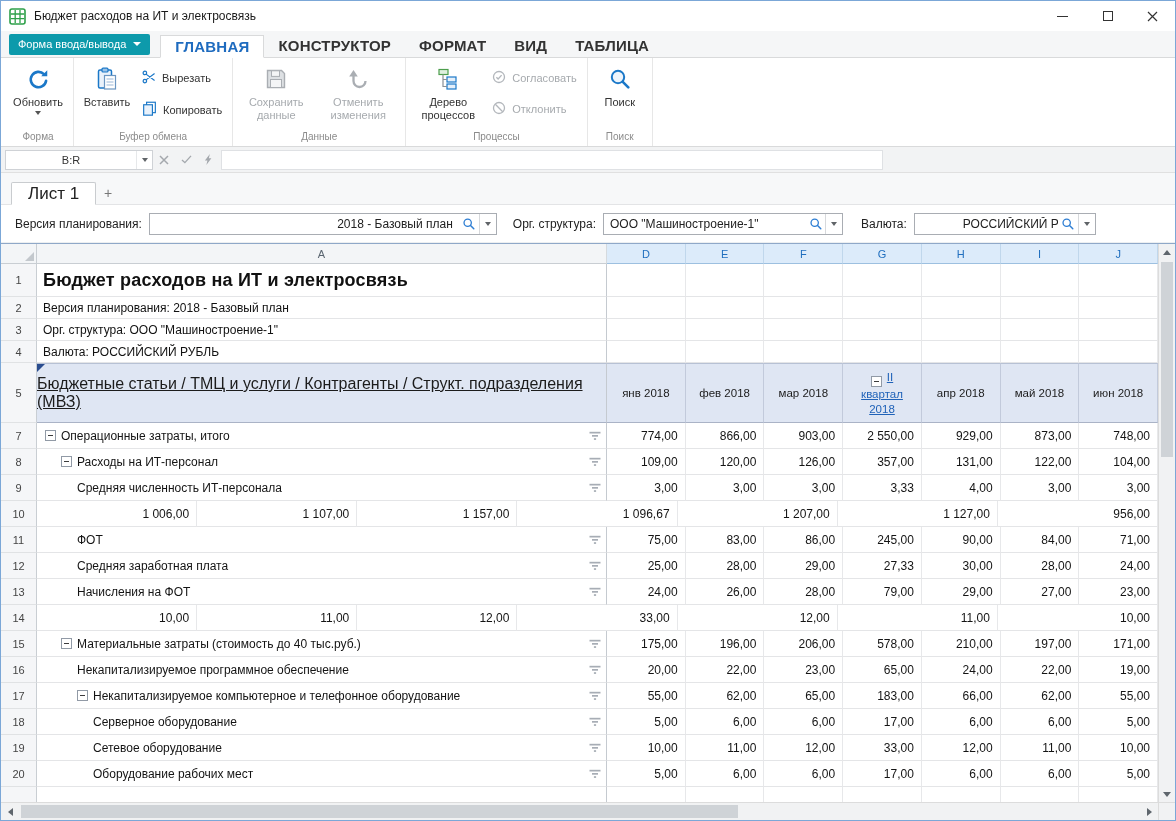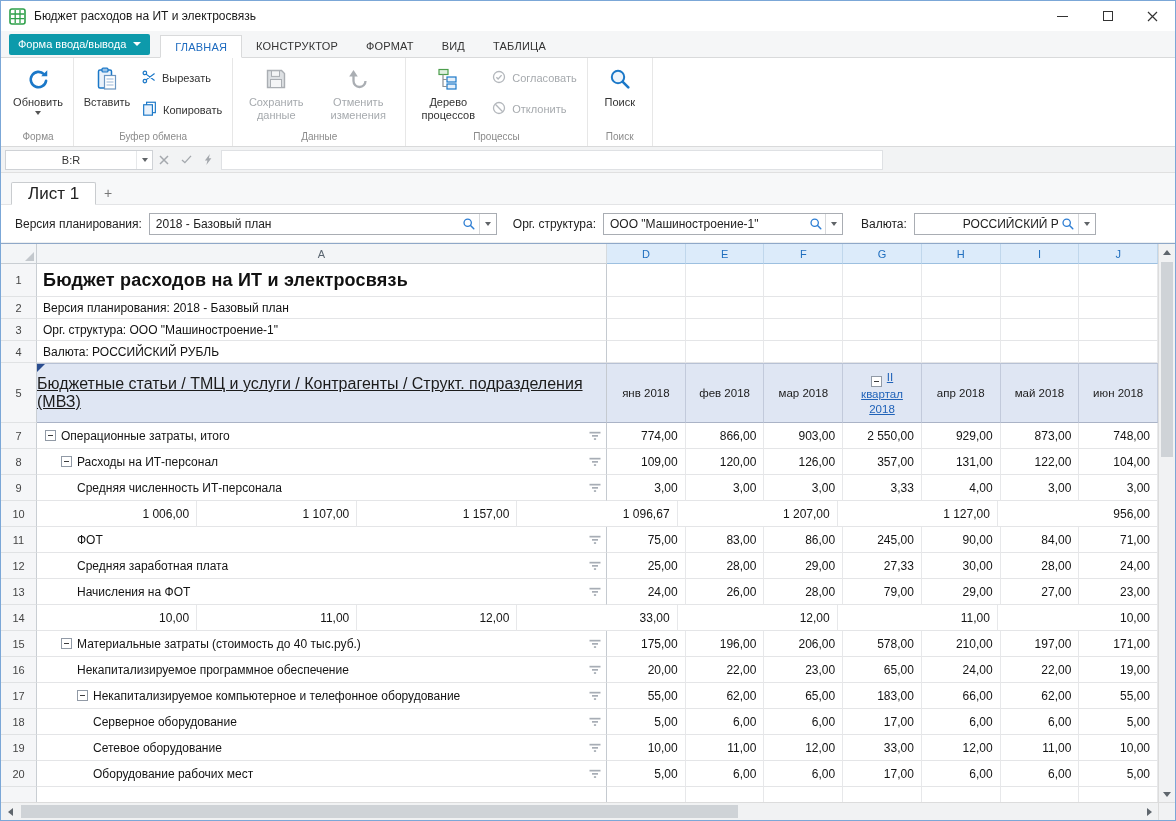--- a/index.html
+++ b/index.html
@@ -14,21 +14,21 @@
   .wbtns {margin-left:auto; display:flex; height:100%;}
   .wbtn {width:45px; height:100%; display:flex; align-items:center; justify-content:center;}
   .glyph-min {width:11px; height:1px; background:#333;}
   .glyph-max {width:10px; height:10px; border:1px solid #333;}
 
   
   .tabrow {height:27px; flex:none; background:#f5f6f7; border-bottom:1px solid #d9dadb; display:flex; align-items:flex-end; padding-left:8px;}
   .appmenu {align-self:center; background:#0d9aab; color:#fff; font-size:11px; height:21px; border-radius:2px; display:flex; align-items:center; padding:0 9px; gap:7px; margin-right:10px;}
   .caret-w {width:0;height:0;border-left:4px solid transparent;border-right:4px solid transparent;border-top:4px solid #fff;}
   .rtabs {display:flex; align-items:flex-end; height:100%;}
-  .rtab {height:23px; padding:0 14px; display:flex; align-items:center; font-size:11px; color:#333; letter-spacing:.2px;}
+  .rtab {height:23px; padding:0 14px; display:flex; align-items:center; font-size:15px; color:#333; letter-spacing:.2px;font-weight:bold;}
   .rtab.active {background:#fff; color:#1e6bbf; border:1px solid #d9dadb; border-bottom:1px solid #fff; margin-bottom:-1px;}
 
   
   .ribbon {height:89px; flex:none; background:#fff; border-bottom:1px solid #d9dadb; display:flex; align-items:stretch; padding-left:2px;}
   .rgroup {display:flex; flex-direction:column; border-right:1px solid #e7e7e7;}
   .rg-content {flex:1; display:flex; align-items:flex-start; padding:3px 4px 0;}
   .rg-label {font-size:10px; color:#8b8b8b; text-align:center; padding:1px 8px 4px; white-space:nowrap;}
   .rbtn-lg {display:flex; flex-direction:column; align-items:center; padding:4px 4px 2px; text-align:center; font-size:11px; line-height:13px; color:#333;}
   .rbtn-lg .ric {height:28px; display:flex; align-items:center; justify-content:center; margin-bottom:3px;}
   .rbtn-lg .rlabel {white-space:normal;}
@@ -55,21 +55,21 @@
   .stadd {width:24px; height:23px; display:flex; align-items:center; justify-content:center; color:#777; font-size:14px;}
 
   
   .params {height:38px; flex:none; background:#fff; display:flex; align-items:center; padding-left:14px; border-bottom:1px solid #eceff1;}
   .plabel {font-size:12px; color:#222; margin-right:7px; white-space:nowrap;}
   .ml16 {margin-left:16px;} .ml18 {margin-left:18px;}
   .combo {height:22px; border:1px solid #a9adb3; display:flex; align-items:center; background:#fff;}
   .cval {padding:0 6px; font-size:12px; color:#222; flex:1; white-space:nowrap; overflow:hidden;}
   .cbtn {width:20px; height:100%; display:flex; align-items:center; justify-content:center;}
   .cdrop {border-left:1px solid #d7d9dc; width:17px;}
-  .combo1{width:348px;} .combo2{width:240px;} .combo3{width:182px;padding-left:42px;}
+  .combo1{width:348px;text-align:right;} .combo2{width:240px;} .combo3{width:182px;padding-left:42px;}
 
   
   .gridwrap {flex:1; position:relative; overflow:hidden; border-top:1px solid #8fa8c8; background:#fff;}
   .grid {position:absolute; left:0; top:0; right:17px; bottom:0; overflow:hidden;}
   .grow {display:flex; width:100%;}
   .gut {width:36px; min-width:36px; flex:none;}
   .ca {width:570px; min-width:570px; flex:none;}
   .cn {flex:1 1 0; min-width:0;}
   .r-colhead {height:20px;} .r-title {height:33px;} .r-info {height:22px;} .r-head5 {height:60px;} .r-data {height:26px;}
   .ch {display:flex; align-items:center; justify-content:center; font-size:11px; color:#5a6570; background:#f3f5f7; border-right:1px solid #d5dade; border-bottom:1px solid #c9ced3;}

